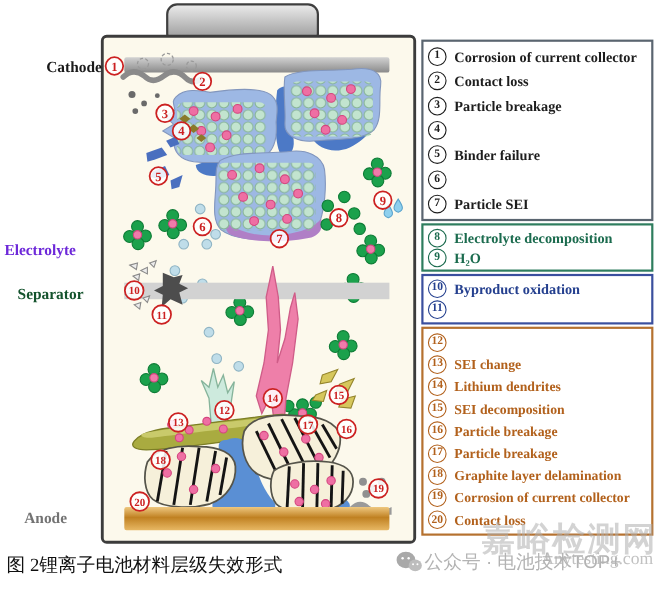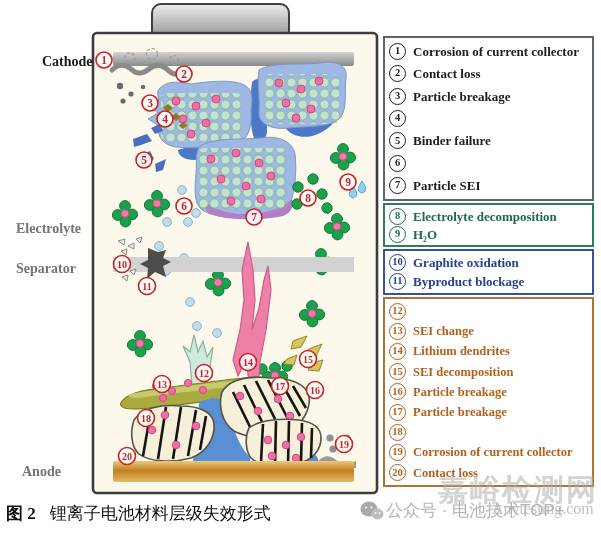--- a/index.html
+++ b/index.html
@@ -18,21 +18,21 @@
   .legend-group:nth-child(3){height:46px;}
   .legend-group:nth-child(4){height:190px;}
   .legend-item{display:flex;align-items:center;gap:7px;
                font-weight:bold;font-size:13px;line-height:1;}
   .legend-group:nth-child(4) .legend-item{font-size:12.5px;}
   .legend-num{flex:0 0 auto;width:15px;height:15px;border:1.4px solid currentColor;
               border-radius:50%;display:flex;align-items:center;justify-content:center;
               font-size:10.5px;font-weight:bold;}
   
   .caption{position:absolute;left:6px;top:502px;font-size:17px;color:#101010;white-space:nowrap;}
-  .caption .cap-label{font-weight:bold;margin-right:14px;}
+  .caption .cap-label{font-weight:normal;margin-right:0;}
   
   .wm-site{position:absolute;left:438px;top:470px;font-size:30px;font-weight:bold;
            color:rgba(175,175,175,0.55);letter-spacing:2px;white-space:nowrap;
            font-family:"Liberation Sans",sans-serif;}
   .wm-domain{position:absolute;left:492px;top:500px;font-size:16px;
              color:rgba(160,160,160,0.65);white-space:nowrap;}
   .wm-wechat{position:absolute;left:360px;top:499px;display:flex;align-items:center;gap:2px;
              font-size:17px;color:#b3b3b3;font-family:"Liberation Sans",sans-serif;white-space:nowrap;}
 </style>
 </head>
@@ -385,22 +385,22 @@
       </g>
       <g>
         <circle cx="127" cy="456" r="8.5" fill="rgba(255,255,255,0.88)" stroke="#cc2121" stroke-width="1.6"></circle>
         <text x="127" y="456" text-anchor="middle" dy="0.36em" fill="#cc2121" font-size="10" font-weight="bold" font-family="&quot;Liberation Serif&quot;, serif">20</text>
       </g>
     </g>
 </svg>
 
 <div id="layer-labels">
     <div class="layer-label" style="left: 22px; top: 54px; color: rgb(26, 26, 26); margin-left: 20px;">Cathode</div>
-    <div class="layer-label" style="left: 16px; top: 221px; color: #737373;">Electrolyte</div>
-    <div class="layer-label" style="left: 16px; top: 261px; color: #737373; text-align: center;">Separator</div>
+    <div class="layer-label" style="left: 4px; top: 221px; color: #6d28d9;">Electrolyte</div>
+    <div class="layer-label" style="left: 16px; top: 261px; color: #14532d; text-align: center;">Separator</div>
     <div class="layer-label" style="left: 22px; top: 464px; color: #737373;">Anode</div>
   </div>
 
 <div class="legend-panel">
     <div class="legend-group" style="border-color: rgb(90, 101, 112); color: rgb(29, 29, 29);">
       <div class="legend-item">
         <span class="legend-num">1</span>
         <span>Corrosion of current collector</span>
       </div>
       <div class="legend-item">
@@ -432,25 +432,24 @@
         <span>Electrolyte decomposition</span>
       </div>
       <div class="legend-item">
         <span class="legend-num">9</span>
         <span>H₂O</span>
       </div>
     </div>
     <div class="legend-group" style="border-color: rgb(58, 79, 158); color: rgb(37, 64, 143);">
       <div class="legend-item">
         <span class="legend-num">10</span>
-        <span>Graphite oxidation</span>
+        <span>Byproduct oxidation</span>
       </div>
       <div class="legend-item">
         <span class="legend-num">11</span>
-        <span>Byproduct blockage</span>
       </div>
     </div>
     <div class="legend-group" style="border-color: rgb(181, 113, 47); color: rgb(178, 97, 28);">
       <div class="legend-item">
         <span class="legend-num">12</span>
       </div>
       <div class="legend-item">
         <span class="legend-num">13</span>
         <span>SEI change</span>
       </div>
@@ -465,20 +464,21 @@
       <div class="legend-item">
         <span class="legend-num">16</span>
         <span>Particle breakage</span>
       </div>
       <div class="legend-item">
         <span class="legend-num">17</span>
         <span>Particle breakage</span>
       </div>
       <div class="legend-item">
         <span class="legend-num">18</span>
+        <span>Graphite layer delamination</span>
       </div>
       <div class="legend-item">
         <span class="legend-num">19</span>
         <span>Corrosion of current collector</span>
       </div>
       <div class="legend-item">
         <span class="legend-num">20</span>
         <span>Contact loss</span>
       </div>
     </div>

